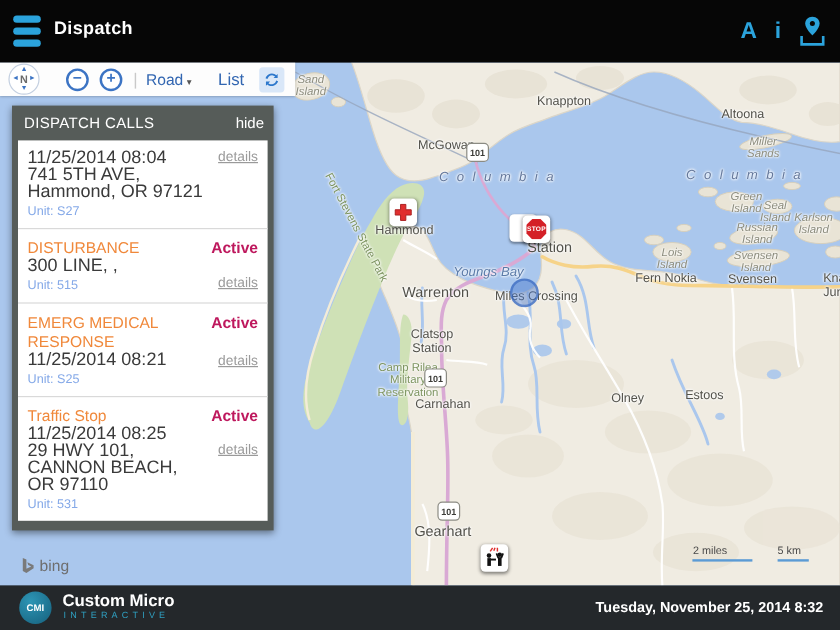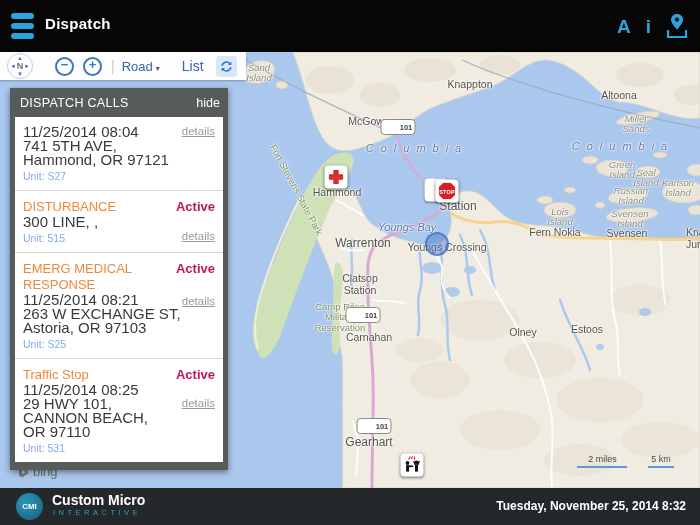--- a/index.html
+++ b/index.html
@@ -20,21 +20,21 @@
     text-shadow:0 0 2px #fff,0 0 2px #fff,0 0 3px #fff;pointer-events:none;}
   .maplabel.city{font-size:12px;}
   .maplabel.wrap{white-space:normal;}
   .maplabel.island{font-style:italic;color:#8c8c7d;font-size:9.5px;}
   .maplabel.water{font-style:italic;color:#5a7aa8;font-size:11px;}
   .maplabel.river-big{font-style:italic;color:#64789c;font-size:11px;letter-spacing:7px;}
   .maplabel.park{color:#7d9460;font-size:9.5px;}
   .maplabel.clipped{transform:none;text-align:left;}
   .shield{position:absolute;transform:translate(-50%,-50%);width:17px;height:14px;background:#fff;
     border:1px solid #8b8b83;border-radius:4px;font-size:7.5px;font-weight:bold;color:#3c3c38;
-    display:flex;align-items:center;justify-content:center;padding-left:16px;}
+    display:flex;align-items:center;justify-content:center;}
   
   .marker{position:absolute;transform:translate(-50%,-50%);width:23px;height:23px;background:#fff;
     border-radius:4px;box-shadow:0 1px 3px rgba(0,0,0,.45);display:flex;align-items:center;justify-content:center;cursor:pointer;z-index:5;}
   .marker.back{background:#fff;box-shadow:0 1px 2px rgba(0,0,0,.35);z-index:4;}
   .octagon{width:17px;height:17px;background:#d42027;color:#fff;font-size:5.5px;font-weight:bold;
     display:flex;align-items:center;justify-content:center;letter-spacing:.2px;
     clip-path:polygon(30% 0,70% 0,100% 30%,100% 70%,70% 100%,30% 100%,0 70%,0 30%);}
   .unit-circle{position:absolute;transform:translate(-50%,-50%);width:20px;height:20px;border-radius:50%;
     background:rgba(70,120,205,.45);border:2px solid rgba(55,105,190,.65);z-index:3;}
   
@@ -66,21 +66,21 @@
   .call{position:relative;padding:8px 8px 7px 8px;}
   .call + .call{border-top:1px solid #d9d9d9;}
   .call .ctitle{color:#f0883a;font-size:13px;line-height:16px;width:150px;}
   .call .cstatus{position:absolute;right:8px;top:8px;color:#be185d;font-weight:bold;font-size:13px;}
   .call .cdate,.call .caddr{color:#3a3a3a;font-size:15px;font-weight:normal;line-height:14px;width:158px;}
   .call .cunit{color:#85a9e8;font-size:10.5px;line-height:14px;margin-top:2px;}
   .call .cdetails{position:absolute;right:8px;color:#9a9a9a;font-size:11.5px;text-decoration:underline;cursor:pointer;}
   
   .bing{position:absolute;left:18px;top:412px;display:flex;align-items:center;gap:4px;color:#6e6e6e;font-size:13px;z-index:6;}
   .scalebox{position:absolute;right:26px;top:402px;z-index:6;font-size:9px;color:#4a4a4a;}
-  .sc{display:inline-block;text-align:center;}
+  .sc{display:inline-block;text-align:left;}
   .sc .bar{height:2px;background:#5b9bd5;margin-top:2px;}
   .copyright{position:absolute;right:28px;top:418px;z-index:6;font-size:8.5px;color:#4f4f4f;}
   .copyright span{margin-left:14px;}
   
   .footer{position:absolute;left:0;top:488px;width:700px;height:37px;background:#24282b;z-index:40;}
   .cmi{position:absolute;left:16px;top:5px;width:27px;height:27px;border-radius:50%;
     background:radial-gradient(circle at 35% 30%,#2d95b5,#16607c);color:#fff;font-size:8px;font-weight:bold;
     display:flex;align-items:center;justify-content:center;}
   .company{position:absolute;left:52px;top:5px;color:#fff;font-size:14px;font-weight:bold;line-height:15px;}
   .tagline{position:absolute;left:53px;top:20px;color:#2f9fc0;font-size:7.5px;letter-spacing:3.5px;}
@@ -215,21 +215,21 @@
     <path d="M 396,81 C 400,98 408,113 420,126 C 428,134 436,141 446,154" stroke="#d9a9d4" stroke-width="2.2" fill="none"></path>
     <path d="M 446,154 C 436,164 420,172 404,178 C 390,183 378,188 372,198 C 366,210 368,224 368,238 C 368,268 372,298 373,328 C 374,358 372,388 372,436" stroke="#d9a9d4" stroke-width="3" fill="none" stroke-linecap="round"></path>
   </svg>
 
   <span class="maplabel" style="left:470px;top:33px;">Knappton</span>
   <span class="maplabel" style="left:372px;top:70px;">McGowan</span>
   <span class="maplabel" style="left:619px;top:44px;">Altoona</span>
   <span class="maplabel" style="left:337px;top:141px;">Hammond</span>
   <span class="maplabel city" style="left:458px;top:155px;">Station</span>
   <span class="maplabel city" style="left:363px;top:192px;">Warrenton</span>
-  <span class="maplabel" style="left:447px;top:196px;">Youngs Crossing</span>
+  <span class="maplabel" style="left:447px;top:196px;">Miles Crossing</span>
   <span class="maplabel" style="left:555px;top:181px;">Fern Nokia</span>
   <span class="maplabel" style="left:627px;top:182px;">Svensen</span>
   <span class="maplabel wrap" style="left:360px;top:233px;width:52px;">Clatsop Station</span>
   <span class="maplabel" style="left:369px;top:286px;">Carnahan</span>
   <span class="maplabel" style="left:523px;top:281px;">Olney</span>
   <span class="maplabel" style="left:587px;top:278px;">Estoos</span>
   <span class="maplabel city" style="left:369px;top:391px;">Gearhart</span>
   <span class="maplabel wrap clipped" style="left:686px;top:175px;width:46px;">Knappa Junction</span>
 
   <span class="maplabel river-big" style="left:417px;top:96px;">Columbia</span>
@@ -336,21 +336,20 @@
       <span class="cstatus">Active</span>
       <div class="caddr">300 LINE, ,</div>
       <div class="cunit">Unit: 515</div>
       <span class="cdetails" style="top:39px;">details</span>
     </div>
 
     <div class="call">
       <div class="ctitle" style="width:120px;">EMERG MEDICAL RESPONSE</div>
       <span class="cstatus">Active</span>
       <div class="cdate">11/25/2014 08:21</div>
-      <div class="caddr">263 W EXCHANGE ST, Astoria, OR 97103</div>
       <div class="cunit">Unit: S25</div>
       <span class="cdetails" style="top:42px;">details</span>
     </div>
 
     <div class="call">
       <div class="ctitle">Traffic Stop</div>
       <span class="cstatus">Active</span>
       <div class="cdate">11/25/2014 08:25</div>
       <div class="caddr" style="width:140px;">29 HWY 101, CANNON BEACH, OR 97110</div>
       <div class="cunit">Unit: 531</div>

